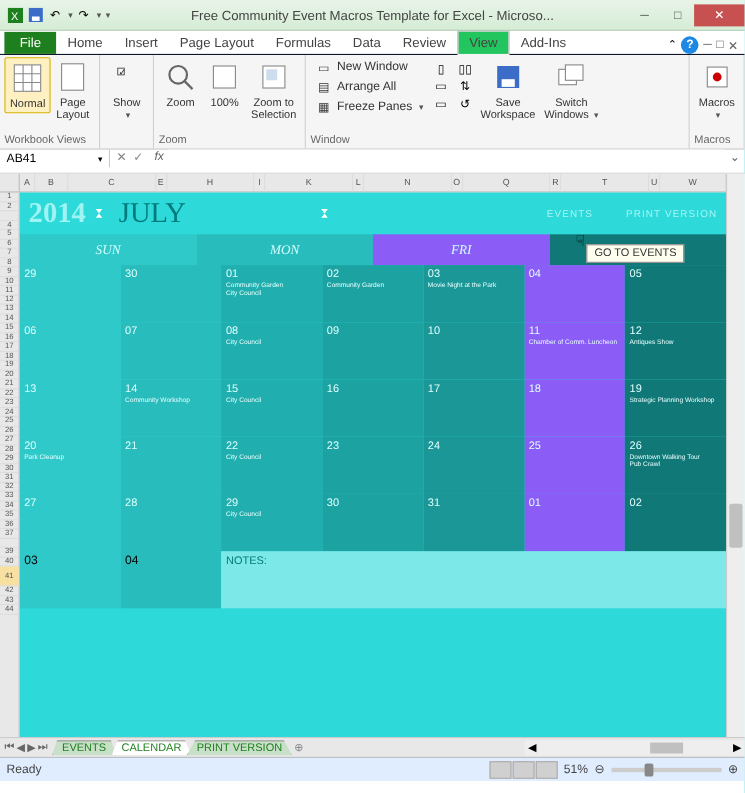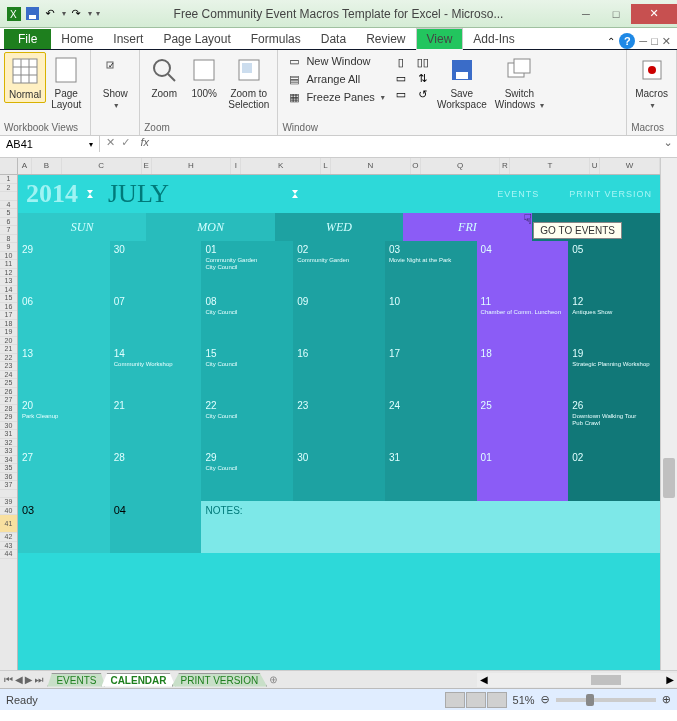--- a/index.html
+++ b/index.html
@@ -76,21 +76,21 @@
 .c0{background:#2fc9c9}.c1{background:#28bcbc}.c2{background:#20aeae}.c3{background:#1da2a2}.c4{background:#1b9797}.c5{background:#8b5cf6}.c6{background:#117878}
 
 
 .tooltip { position: absolute; top: 47px; right: 38px; background: #fffff0; border: 1px solid #888; padding: 2px 6px; font-size: 10px; color: #333; z-index: 10; }
 .cursor-hand { position: absolute; top: 36px; right: 128px; font-size: 14px; z-index: 11; }
 
 
 .sheet-tabs { height: 18px; background: #e8e8e8; border-top: 1px solid #ccc; display: flex; align-items: center; font-size: 10px; }
 .nav-arrows { display: flex; gap: 2px; padding: 0 4px; color: #666; }
 .stab { padding: 1px 8px; background: #fff; border: 1px solid #999; border-bottom: none; margin-right: -4px; clip-path: polygon(8% 0,92% 0,100% 100%,0 100%); }
-.stab.active { background: #fff; color: #1e7f1e; font-weight: bold; }
+.stab.active { background: #fff; color: #1e7f1e; font-weight: normal; }
 .stab.inactive { background: #c8dfc8; color: #1e7f1e; }
 .hscroll { margin-left: auto; width: 200px; height: 14px; background: #eee; display: flex; align-items: center; }
 .hscroll-thumb { width: 30px; height: 10px; background: #c0c0c0; margin-left: 100px; }
 
 
 .status { height: 22px; background: #e0edff; border-top: 1px solid #bbb; display: flex; align-items: center; padding: 0 6px; font-size: 11px; color: #444; }
 .status-right { margin-left: auto; display: flex; align-items: center; gap: 6px; }
 .view-btns { display: flex; gap: 1px; }
 .view-btn { width: 20px; height: 16px; background: #d0d0d0; border: 1px solid #aaa; }
 .zoom-slider { width: 100px; height: 4px; background: #ccc; position: relative; }
@@ -385,21 +385,20 @@
           <div class="cal-links">
             <span class="cal-link">EVENTS</span>
             <span class="cal-link">PRINT VERSION</span>
           </div>
           <span class="cursor-hand">☟</span>
           <div class="tooltip">GO TO EVENTS</div>
         </div>
         <div class="day-names" id="day-names">
             <div class="day-name c0">SUN</div>
             <div class="day-name c1">MON</div>
-            <div class="day-name c3">WED</div>
             <div class="day-name c5">FRI</div>
             <div class="day-name c6">SAT</div>
           </div>
         <div class="weeks" id="weeks">
             <div class="week">
               <div class="day c0">
                 <span class="dnum">29</span>
               </div>
               <div class="day c1">
                 <span class="dnum">30</span>

